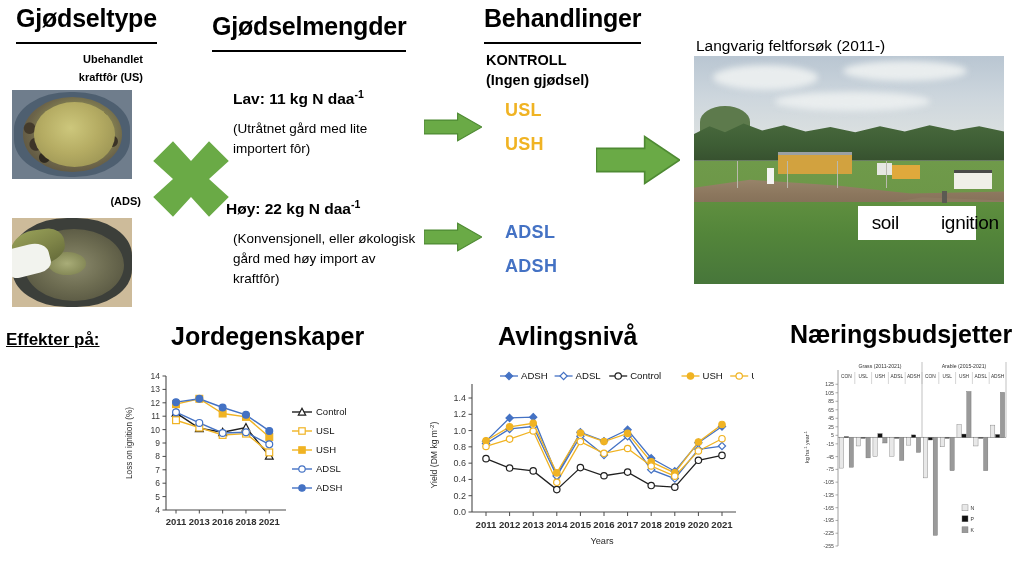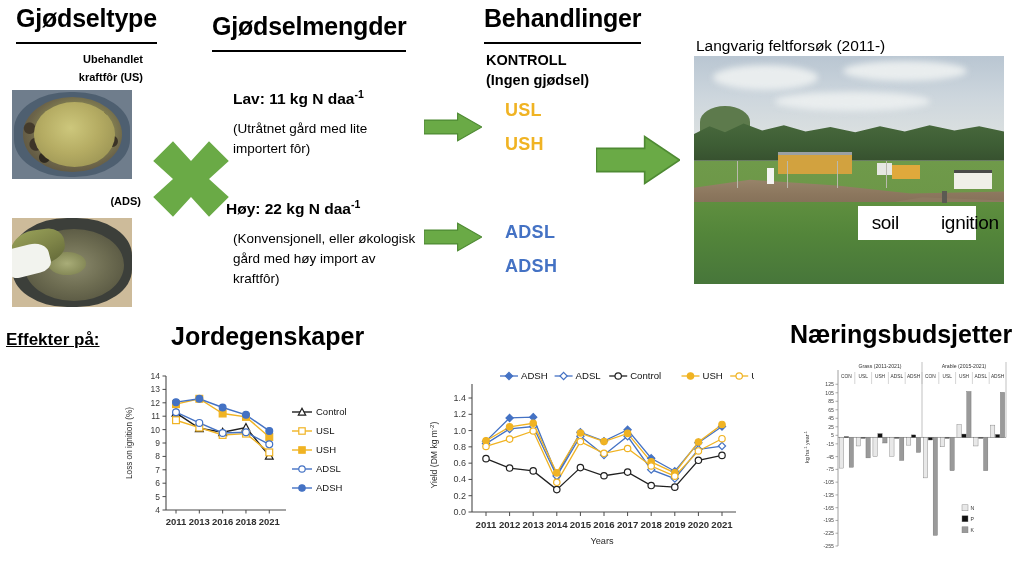--- a/index.html
+++ b/index.html
@@ -247,20 +247,21 @@
     <div class="person p2"></div>
     <div id="logo-box">
       <span class="lg">soil</span>
       <span id="logo-ring"></span>
       <span class="lg">ignition</span>
     </div>
   </div>
 
   <div id="effekter">Effekter på:</div>
   <div class="sec-title" id="t-jord">Jordegenskaper</div>
+  <div class="sec-title" id="t-avl">Avlingsnivå</div>
   <div class="sec-title" id="t-nar">Næringsbudsjetter</div>
 
   <div class="chartbox" id="chart1">
     <svg id="c1svg" width="230" height="190">
         <line x1="46" y1="10" x2="46" y2="144" stroke="#4a4a4a" stroke-width="1.1"></line>
         <line x1="46" y1="144" x2="166" y2="144" stroke="#4a4a4a" stroke-width="1.1"></line>
         <line x1="42.5" y1="144" x2="46" y2="144" stroke="#4a4a4a" stroke-width="1"></line>
         <text x="40" y="147" font-size="8.5" text-anchor="end" fill="#3a3a3a" font-family="&quot;Liberation Sans&quot;, sans-serif">4</text>
         <line x1="42.5" y1="130.6" x2="46" y2="130.6" stroke="#4a4a4a" stroke-width="1"></line>
         <text x="40" y="133.6" font-size="8.5" text-anchor="end" fill="#3a3a3a" font-family="&quot;Liberation Sans&quot;, sans-serif">5</text>

